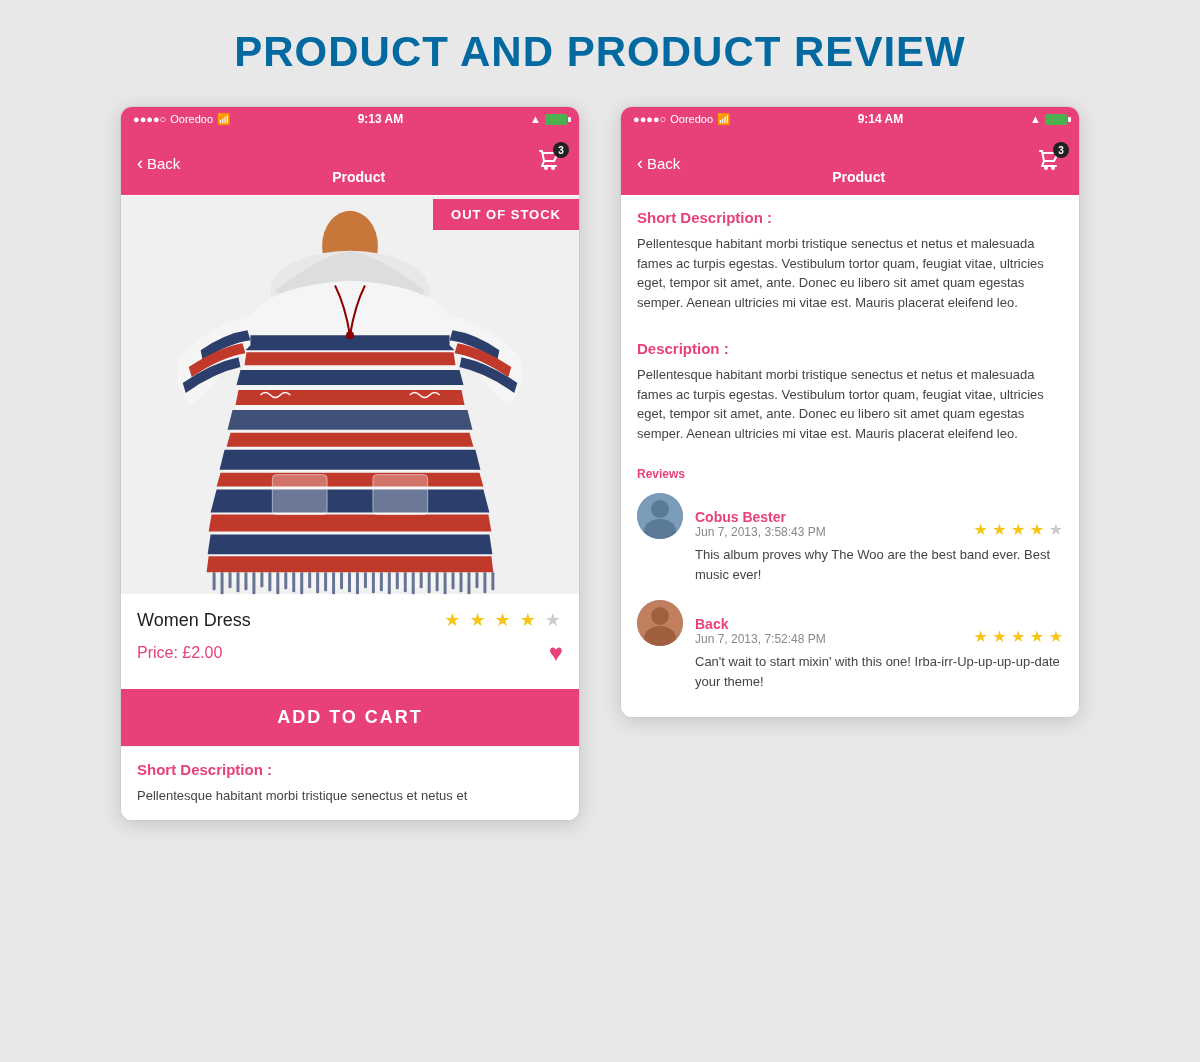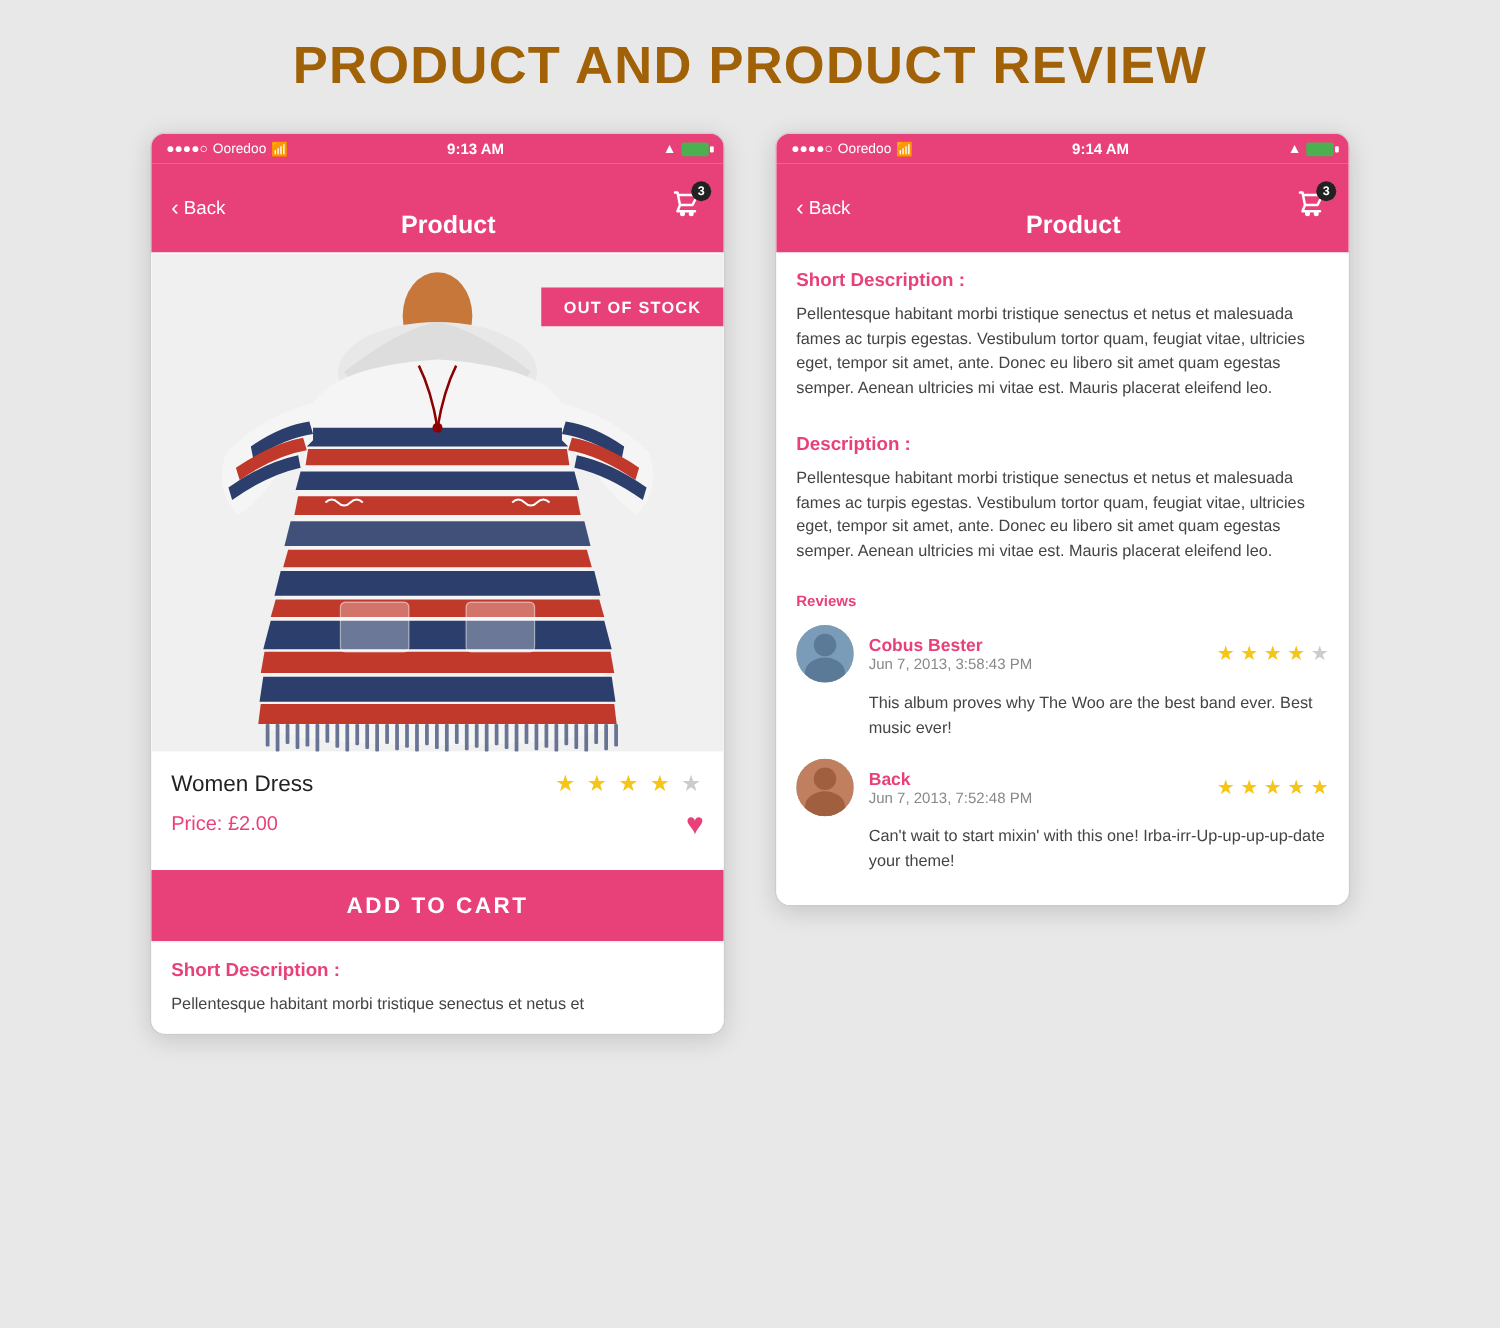--- a/index.html
+++ b/index.html
@@ -7,21 +7,21 @@
       background: #e8e8e8;
       font-family: 'Helvetica Neue', Helvetica, Arial, sans-serif;
       min-height: 1062px;
       display: flex;
       flex-direction: column;
       align-items: center;
     }
     .page-title {
       font-size: 42px;
       font-weight: 900;
-      color: #a16207;
+      color: #0369a1;
       text-align: center;
       padding: 28px 20px 30px;
       letter-spacing: 1px;
     }
     .phones-container {
       display: flex;
       gap: 40px;
       justify-content: center;
       align-items: flex-start;
       padding: 0 40px;
@@ -81,21 +81,21 @@
       gap: 4px;
       font-size: 15px;
       color: #fff;
       cursor: pointer;
     }
     .nav-back-chevron {
       font-size: 18px;
       font-weight: 300;
     }
     .nav-title {
-      font-size: 20px;
+      font-size: 14px;
       font-weight: 700;
       color: #fff;
       margin-top: 28px;
     }
     .cart-icon-wrap {
       position: relative;
       cursor: pointer;
     }
     .cart-badge {
       position: absolute;
@@ -114,21 +114,21 @@
     }
     
     .product-image-container {
       position: relative;
       background: #fff;
       height: 400px;
       overflow: hidden;
     }
     .out-of-stock-badge {
       position: absolute;
-      top: 28px;
+      top: 4px;
       right: 0;
       background: #e8417a;
       color: #fff;
       font-size: 13px;
       font-weight: 700;
       padding: 8px 18px;
       letter-spacing: 1px;
     }
     
     .product-info {
@@ -212,21 +212,21 @@
       font-weight: 600;
       margin-bottom: 12px;
     }
     .review-item {
       display: flex;
       flex-direction: column;
       margin-bottom: 16px;
     }
     .review-header {
       display: flex;
-      align-items: center;
+      align-items: flex-end;
       gap: 12px;
       margin-bottom: 6px;
     }
     .reviewer-avatar {
       width: 46px;
       height: 46px;
       border-radius: 50%;
       overflow: hidden;
       background: #aaa;
       flex-shrink: 0;

